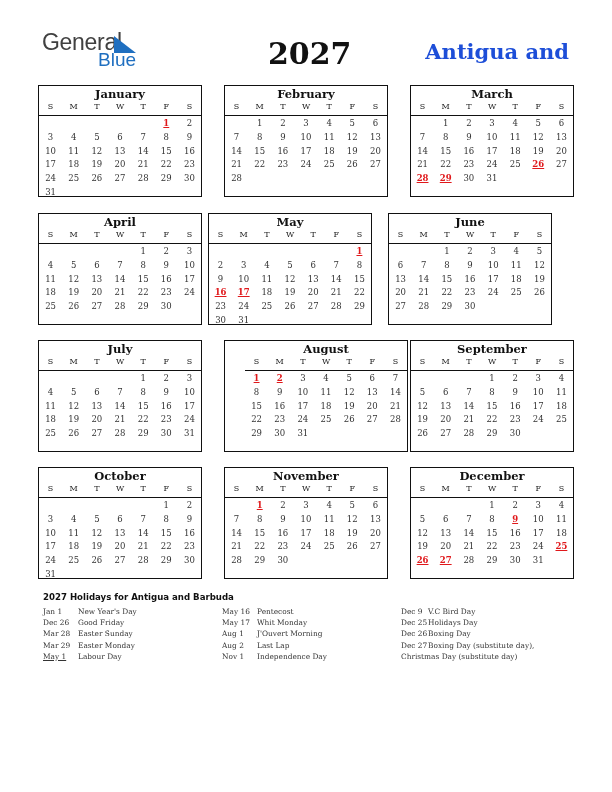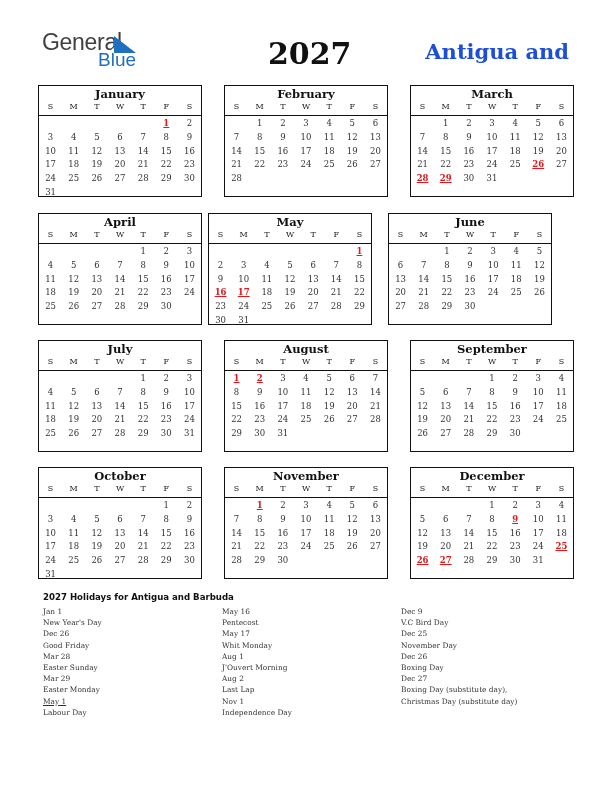--- a/index.html
+++ b/index.html
@@ -9,21 +9,21 @@
   .logo .b { font-family:"Liberation Sans", sans-serif; font-size:19px; color:#1f6fc0; line-height:19px; position:absolute; left:56px; top:17px; }
   .year { position:absolute; left:268px; top:36px; font-family:"DejaVu Serif", serif; font-weight:bold; font-size:30px; color:#111; }
   .country { position:absolute; right:43px; top:41px; text-align:right; font-family:"DejaVu Serif", serif; font-weight:bold; font-size:21px; line-height:22px; color:#1d4ed8; }
   .month { position:absolute; width:162px; height:110px; border:1.5px solid #111; }
   .mname { text-align:center; font-weight:bold; font-size:11.5px; line-height:14px; margin-top:1px; color:#111; }
   .dow { display:grid; grid-template-columns:repeat(7,1fr); font-size:8px; text-align:center; height:14px; line-height:12px; border-bottom:1.5px solid #111; color:#222; }
   .days { display:grid; grid-template-columns:repeat(7,1fr); font-size:8.5px; text-align:center; line-height:13.8px; margin-top:1px; color:#333; }
   .days span.hol { color:#e0181b; font-weight:bold; text-decoration:underline; }
   .htitle { position:absolute; left:43px; top:592px; font-family:"DejaVu Sans", sans-serif; font-weight:bold; font-size:8.6px; color:#111; }
   .hcol { position:absolute; top:606px; font-size:7.4px; line-height:11.2px; color:#333; }
-  .hrow { display:flex;flex-direction:column; }
+  .hrow { display:flex; }
   .hdate { display:inline-block; }
 </style>
 </head>
 <body>
 
 <div class="logo">
   <div class="g">General</div>
   <svg style="position:absolute;left:72px;top:3px" width="22" height="17" viewBox="0 0 22 17">
       <polygon points="0,0 0,17 22,17" fill="#1f6fc0"></polygon>
     </svg>
@@ -362,21 +362,21 @@
         <span>24</span>
         <span>25</span>
         <span>26</span>
         <span>27</span>
         <span>28</span>
         <span>29</span>
         <span>30</span>
         <span>31</span>
       </div>
     </div>
-    <div class="month" style="left: 224px; top: 340px;">
+    <div class="month" style="left: 224px; top: 340px; padding-left: 20px;">
       <div class="mname">August</div>
       <div class="dow">
         <span>S</span>
         <span>M</span>
         <span>T</span>
         <span>W</span>
         <span>T</span>
         <span>F</span>
         <span>S</span>
       </div>
@@ -652,21 +652,21 @@
         <span>Independence Day</span>
       </div>
     </div>
     <div class="hcol" style="left: 401px;">
       <div class="hrow">
         <span class="hdate" style="width: 27px;">Dec 9</span>
         <span>V.C Bird Day</span>
       </div>
       <div class="hrow">
         <span class="hdate" style="width: 27px;">Dec 25</span>
-        <span>November Day</span>
+        <span>Holidays Day</span>
       </div>
       <div class="hrow">
         <span class="hdate" style="width: 27px;">Dec 26</span>
         <span>Boxing Day</span>
       </div>
       <div class="hrow">
         <span class="hdate" style="width: 27px;">Dec 27</span>
         <span>Boxing Day (substitute day),</span>
       </div>
       <div class="hrow">

